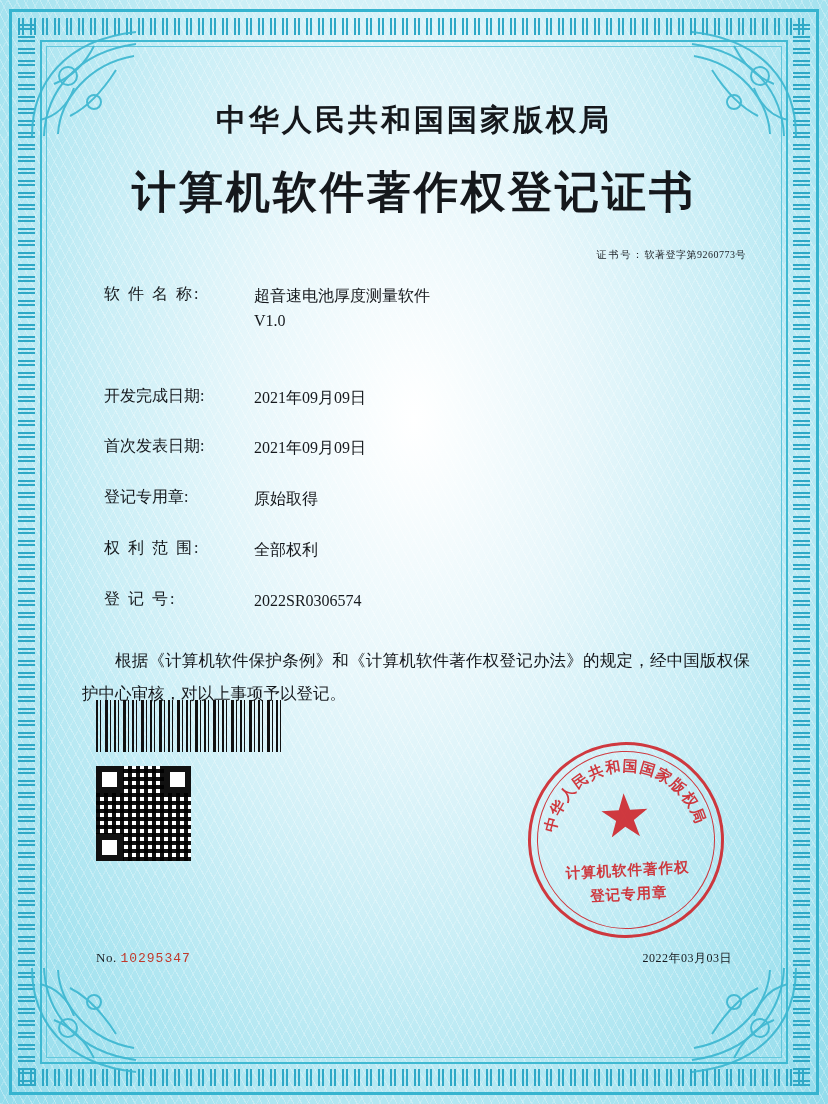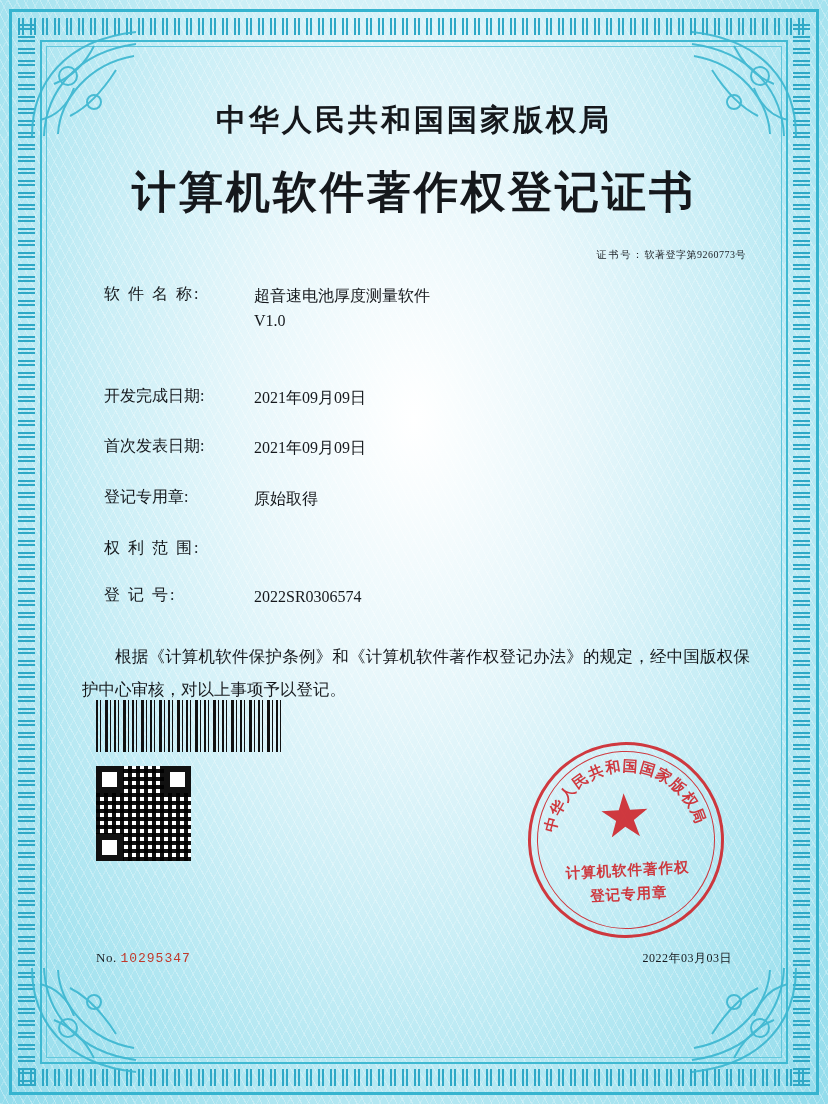--- a/index.html
+++ b/index.html
@@ -413,20 +413,21 @@
         <div class="value">2021年09月09日</div>
       </div>
 
       <div class="row">
         <div class="label">登记专用章:</div>
         <div class="value">原始取得</div>
       </div>
 
       <div class="row">
         <div class="label sp2">权 利 范 围:</div>
+        <div class="value">全部权利</div>
       </div>
 
       <div class="row">
         <div class="label sp2">登 记 号:</div>
         <div class="value">2022SR0306574</div>
       </div>
 
     </div>
 
     <div class="statement">

